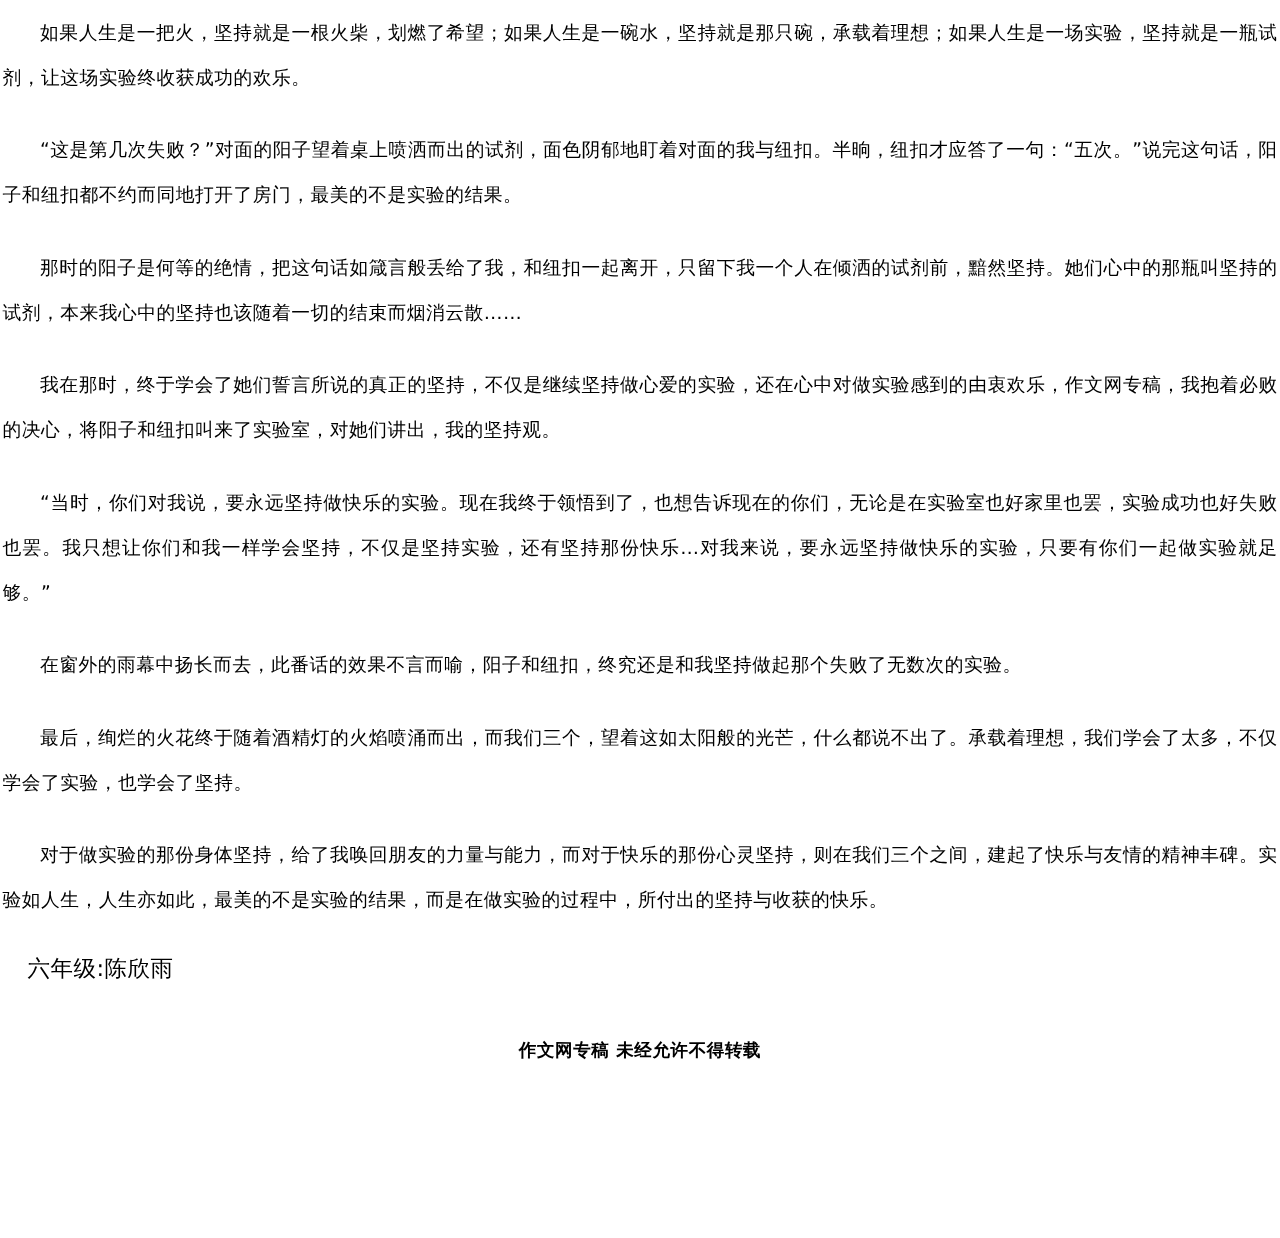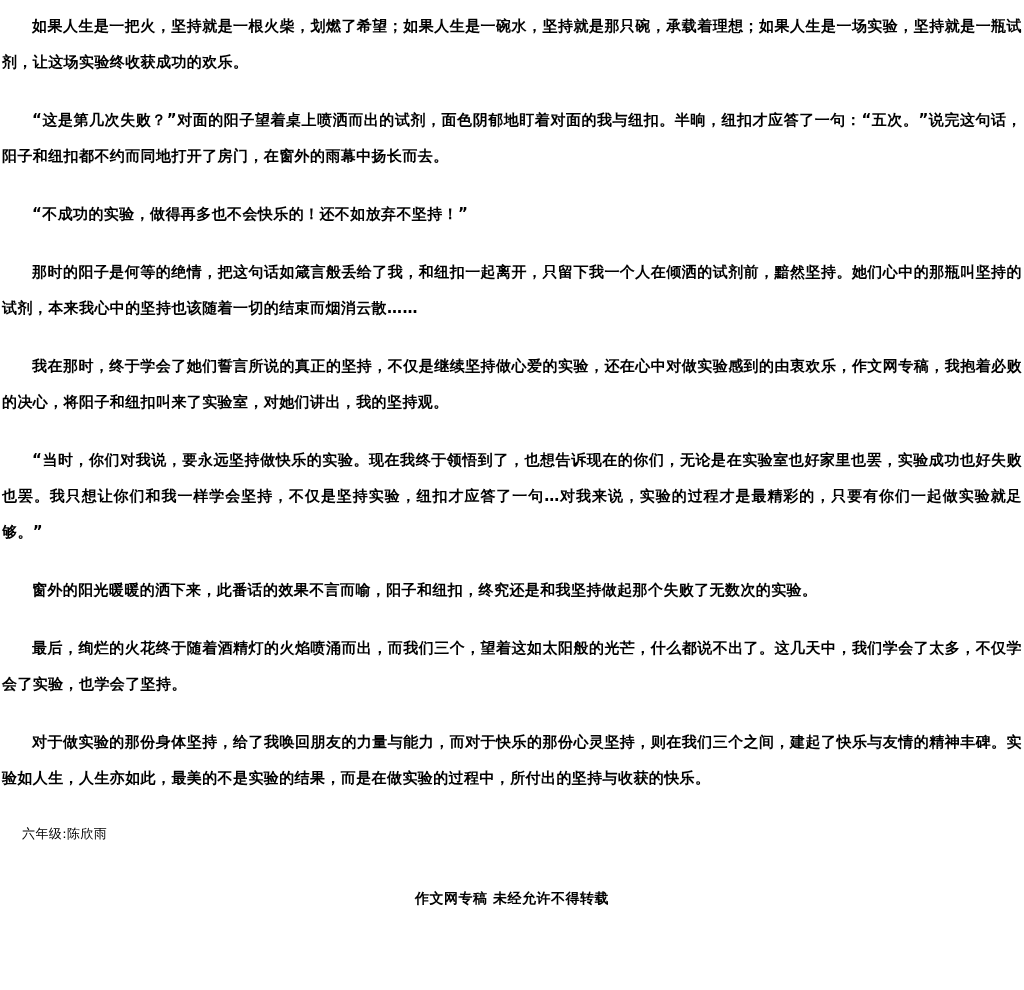--- a/index.html
+++ b/index.html
@@ -27,24 +27,23 @@
   .para {
     font-size: 15px;
     line-height: 36px;
     text-align: justify;
     text-justify: inter-ideograph;
     margin: 0 0 22px 0;
     padding: 0 2px 0 2px;
     text-indent: 2em;
     letter-spacing: 0.4px;
     color: #000;
-    font-weight: bold;
   }
   .signature {
-    font-size: 13px;
+    font-size: 18px;
     line-height: 32px;
     margin: 18px 0 16px 0;
     padding: 0 11px 0 22px;
     letter-spacing: 0.4px;
   }
   .footer-note {
     text-align: center;
     font-size: 14px;
     font-weight: bold;
     letter-spacing: 0.5px;
@@ -52,24 +51,23 @@
     padding-bottom: 18px;
     color: #000;
   }
 </style>
 </head>
 <body>
 
 <div class="page">
   <div class="article">
     <p class="para">如果人生是一把火，坚持就是一根火柴，划燃了希望；如果人生是一碗水，坚持就是那只碗，承载着理想；如果人生是一场实验，坚持就是一瓶试剂，让这场实验终收获成功的欢乐。</p>
-    <p class="para">“这是第几次失败？”对面的阳子望着桌上喷洒而出的试剂，面色阴郁地盯着对面的我与纽扣。半晌，纽扣才应答了一句：“五次。”说完这句话，阳子和纽扣都不约而同地打开了房门，在窗外的雨幕中扬长而去。</p>
-    <p class="para">“不成功的实验，做得再多也不会快乐的！还不如放弃不坚持！”</p>
+    <p class="para">“这是第几次失败？”对面的阳子望着桌上喷洒而出的试剂，面色阴郁地盯着对面的我与纽扣。半晌，纽扣才应答了一句：“五次。”说完这句话，阳子和纽扣都不约而同地打开了房门，最美的不是实验的结果。</p>
     <p class="para">那时的阳子是何等的绝情，把这句话如箴言般丢给了我，和纽扣一起离开，只留下我一个人在倾洒的试剂前，黯然坚持。她们心中的那瓶叫坚持的试剂，本来我心中的坚持也该随着一切的结束而烟消云散……</p>
     <p class="para">我在那时，终于学会了她们誓言所说的真正的坚持，不仅是继续坚持做心爱的实验，还在心中对做实验感到的由衷欢乐，作文网专稿，我抱着必败的决心，将阳子和纽扣叫来了实验室，对她们讲出，我的坚持观。</p>
-    <p class="para">“当时，你们对我说，要永远坚持做快乐的实验。现在我终于领悟到了，也想告诉现在的你们，无论是在实验室也好家里也罢，实验成功也好失败也罢。我只想让你们和我一样学会坚持，不仅是坚持实验，纽扣才应答了一句…对我来说，实验的过程才是最精彩的，只要有你们一起做实验就足够。”</p>
-    <p class="para">窗外的阳光暖暖的洒下来，此番话的效果不言而喻，阳子和纽扣，终究还是和我坚持做起那个失败了无数次的实验。</p>
-    <p class="para">最后，绚烂的火花终于随着酒精灯的火焰喷涌而出，而我们三个，望着这如太阳般的光芒，什么都说不出了。这几天中，我们学会了太多，不仅学会了实验，也学会了坚持。</p>
+    <p class="para">“当时，你们对我说，要永远坚持做快乐的实验。现在我终于领悟到了，也想告诉现在的你们，无论是在实验室也好家里也罢，实验成功也好失败也罢。我只想让你们和我一样学会坚持，不仅是坚持实验，还有坚持那份快乐…对我来说，要永远坚持做快乐的实验，只要有你们一起做实验就足够。”</p>
+    <p class="para">在窗外的雨幕中扬长而去，此番话的效果不言而喻，阳子和纽扣，终究还是和我坚持做起那个失败了无数次的实验。</p>
+    <p class="para">最后，绚烂的火花终于随着酒精灯的火焰喷涌而出，而我们三个，望着这如太阳般的光芒，什么都说不出了。承载着理想，我们学会了太多，不仅学会了实验，也学会了坚持。</p>
     <p class="para">对于做实验的那份身体坚持，给了我唤回朋友的力量与能力，而对于快乐的那份心灵坚持，则在我们三个之间，建起了快乐与友情的精神丰碑。实验如人生，人生亦如此，最美的不是实验的结果，而是在做实验的过程中，所付出的坚持与收获的快乐。</p>
     <div class="signature">六年级:陈欣雨</div>
     <div class="footer-note">作文网专稿 未经允许不得转载</div>
   </div>
 </div>
 
 </body></html>

